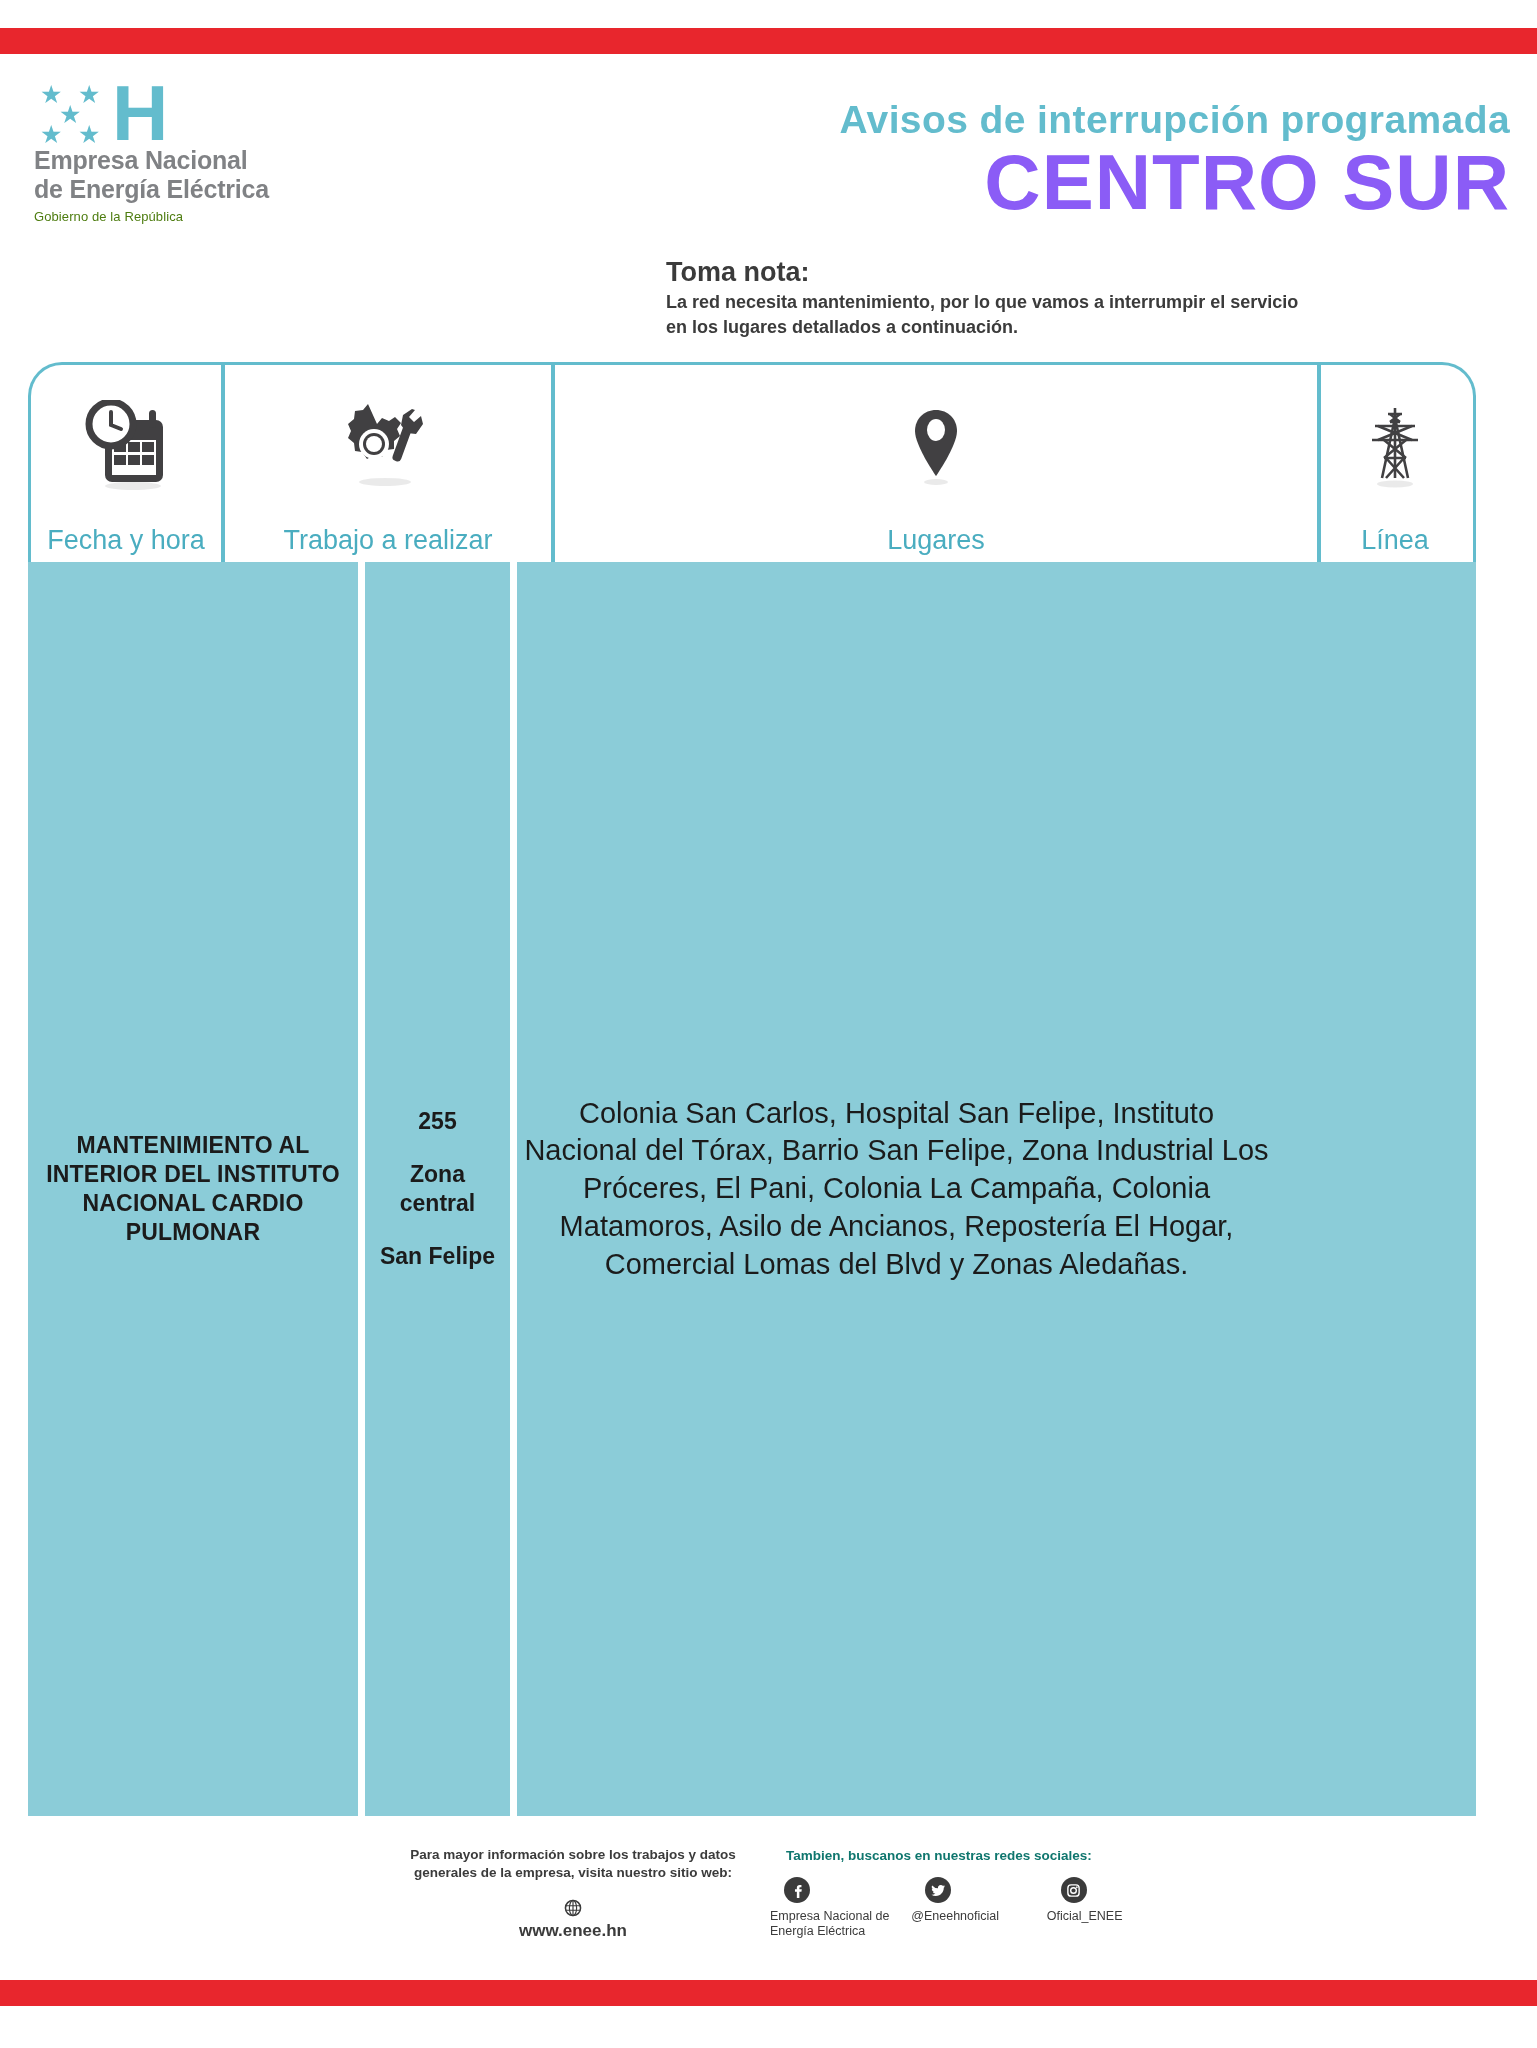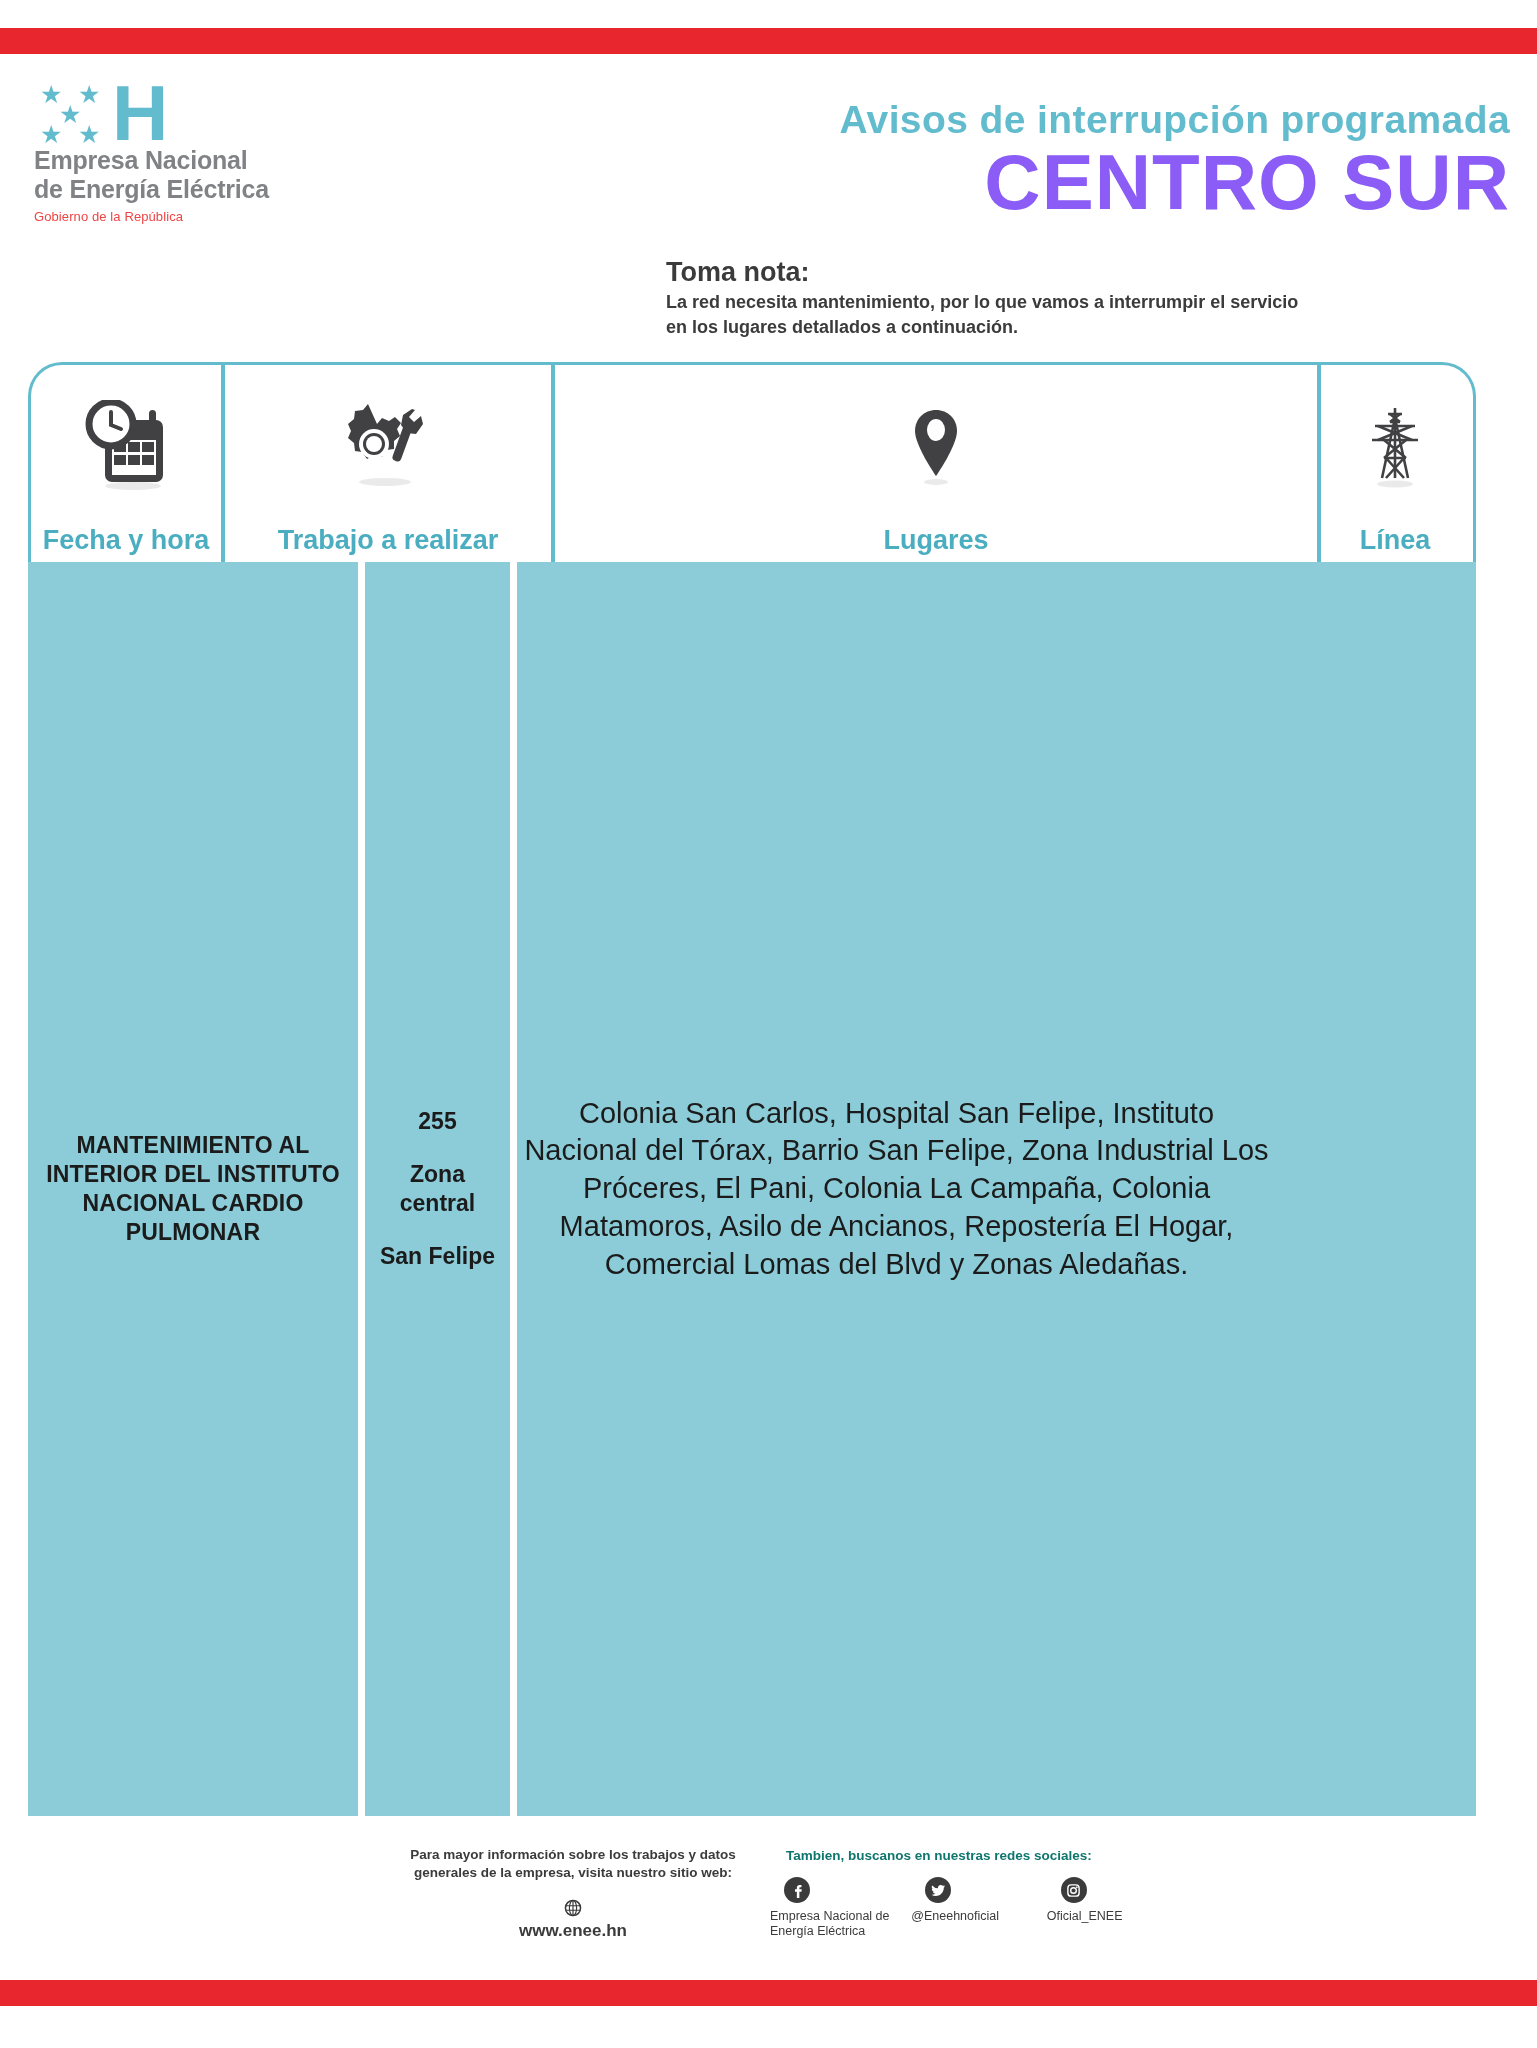--- a/index.html
+++ b/index.html
@@ -69,21 +69,21 @@
     font-size: 25px;
     font-weight: 700;
     color: #808285;
     line-height: 1.16;
     letter-spacing: -0.2px;
     margin-top: 2px;
   }
   .logo-sub {
     font-size: 13px;
     font-weight: 400;
-    color: #ef4444;
+    color: #4d7c0f;
     margin-top: 5px;
     letter-spacing: 0.1px;
   }
 
   
   .hdr {
     position: absolute;
     left: 510px; top: 100px;
     width: 1000px;
     text-align: right;
@@ -154,21 +154,21 @@
 
   .th-icon {
     flex: 1;
     display: flex;
     align-items: center;
     justify-content: center;
     width: 100%;
   }
   .th-label {
     font-size: 27px;
-    font-weight: 700;
+    font-weight: 400;
     color: #4aadc0;
     line-height: 1;
     white-space: nowrap;
   }
 
   .tbody {
     display: flex;
     height: 1254px;
     background: #8bccd8;
   }

